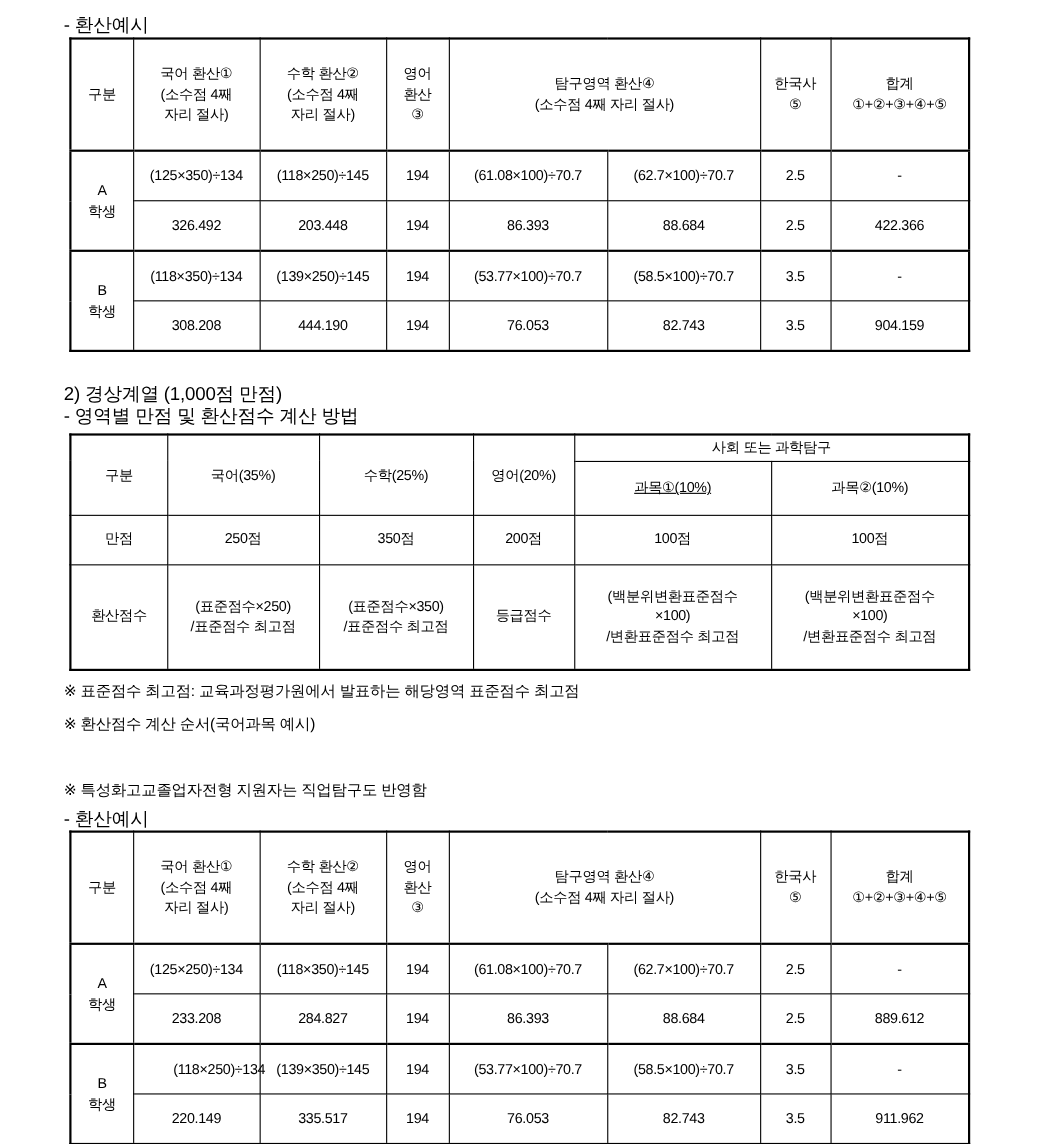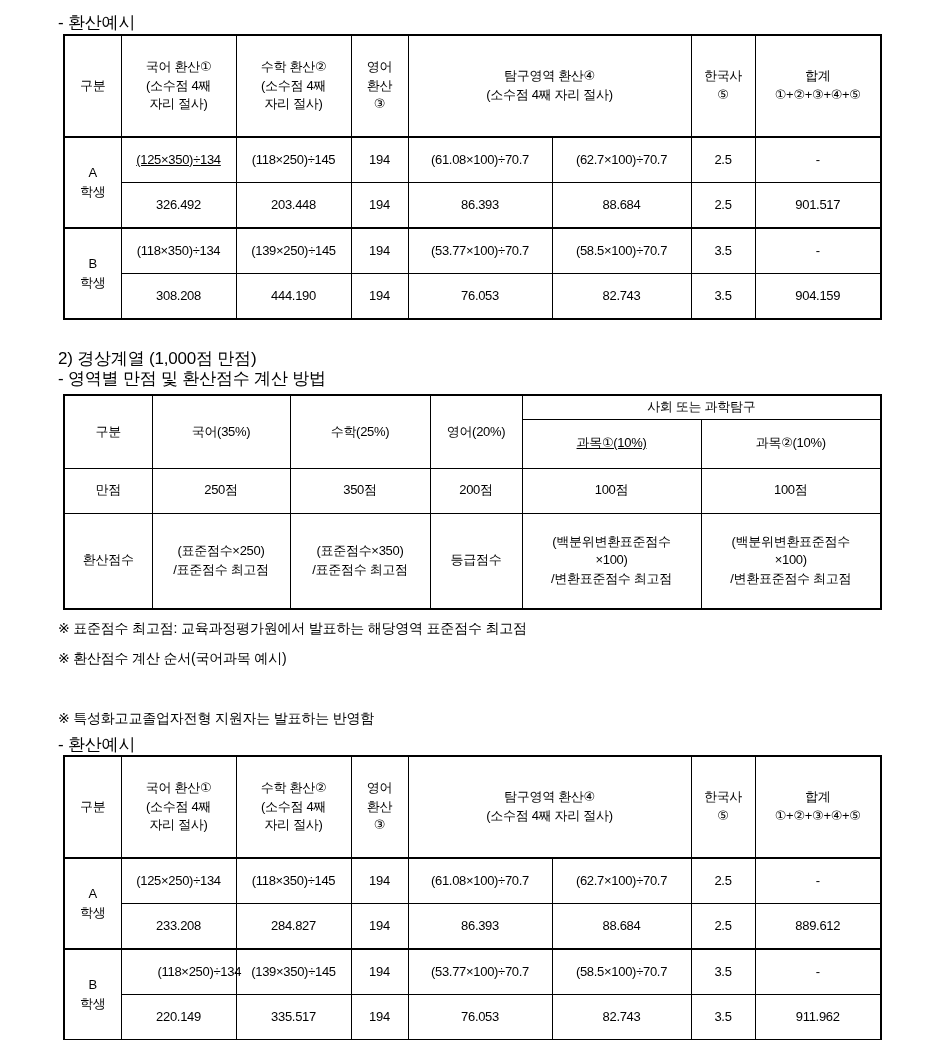--- a/index.html
+++ b/index.html
@@ -117,37 +117,37 @@
           <span class="ln">합계</span>
           <span class="ln">①+②+③+④+⑤</span>
         </td>
       </tr>
 
       <tr>
         <td class="label2 thick-top" rowspan="2">
           <span class="ln">A</span>
           <span class="ln">학생</span>
         </td>
-        <td class="formula thick-top" style="height:40px;text-decoration:underline;">(125×350)÷134</td>
+        <td class="formula thick-top" style="height:40px;">(125×350)÷134</td>
         <td class="formula thick-top">(118×250)÷145</td>
         <td class="num thick-top">194</td>
         <td class="formula thick-top">(61.08×100)÷70.7</td>
         <td class="formula thick-top">(62.7×100)÷70.7</td>
         <td class="num thick-top">2.5</td>
         <td class="num thick-top">-</td>
       </tr>
 
       <tr>
         <td class="num" style="height:40px;">326.492</td>
         <td class="num">203.448</td>
         <td class="num">194</td>
         <td class="num">86.393</td>
         <td class="num">88.684</td>
         <td class="num">2.5</td>
-        <td class="num">901.517</td>
+        <td class="num">422.366</td>
       </tr>
 
       <tr>
         <td class="label2 thick-top" rowspan="2">
           <span class="ln">B</span>
           <span class="ln">학생</span>
         </td>
         <td class="formula thick-top" style="height:40px;text-align:center;">(118×350)÷134</td>
         <td class="formula thick-top">(139×250)÷145</td>
         <td class="num thick-top">194</td>
@@ -223,21 +223,21 @@
           <span class="ln">(백분위변환표준점수</span>
           <span class="ln">×100)</span>
           <span class="ln">/변환표준점수 최고점</span>
         </td>
       </tr>
     </tbody>
   </table>
 
   <div class="txt sm" style="left:58px; top:650px;">※ 환산점수 계산 순서(국어과목 예시)</div>
   <div class="txt sm" style="left:58px; top:620px;">※ 표준점수 최고점: 교육과정평가원에서 발표하는 해당영역 표준점수 최고점</div>
-  <div class="txt sm" style="left:58px; top:710px;">※ 특성화고교졸업자전형 지원자는 발표하는 반영함</div>
+  <div class="txt sm" style="left:58px; top:710px;">※ 특성화고교졸업자전형 지원자는 직업탐구도 반영함</div>
 
   <div class="txt" style="left:58px; top:734px;">- 환산예시</div>
 
   <table class="doc" style="left:63px; top:755px; width:817px;">
     <colgroup>
       <col style="width:57px">
       <col style="width:115px">
       <col style="width:115px">
       <col style="width:57px">
       <col style="width:144px">

